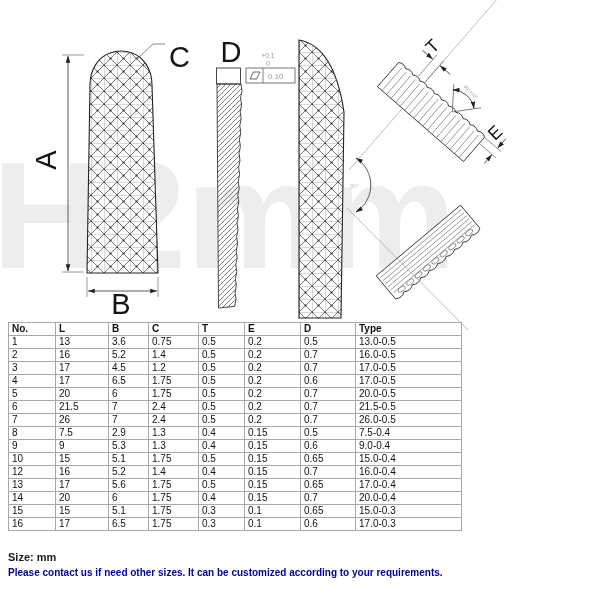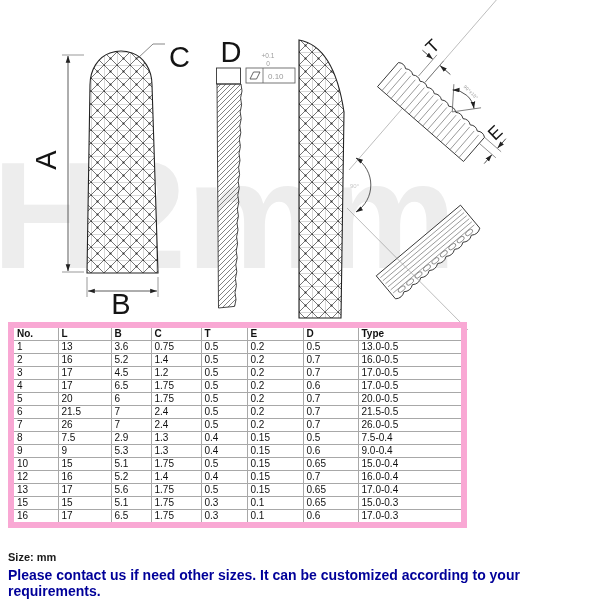--- a/index.html
+++ b/index.html
@@ -18,29 +18,29 @@
   .biglbl{font-size:29px;fill:#141414;}
   .medlbl{font-size:18px;fill:#141414;}
   .tinytol{font-size:6.5px;fill:#9a9a9a;text-anchor:middle;}
   .fcftxt{font-size:8px;fill:#9a9a9a;}
   .faint{font-size:6px;fill:#c9c9c9;}
   .microtext{font-size:4.5px;fill:#9a9a9a;letter-spacing:0.3px;}
   .wm{font-size:152px;font-weight:bold;fill:#ededed;}
   
   table.size-table{
     position:absolute;top:322px;left:8px;border-collapse:collapse;
-    border:6px solid #f9a8d4;font-size:10px;color:#111;table-layout:fixed;
+    border:1px solid #f9a8d4;font-size:10px;color:#111;table-layout:fixed;
   }
   .size-table th,.size-table td{
     border:1px solid #a8a8a8;padding:0 3px;height:12px;line-height:12px;
     text-align:left;font-weight:normal;overflow:hidden;white-space:nowrap;
   }
   .size-table th{font-weight:bold;}
   .size-note{position:absolute;left:8px;top:551px;font-size:11px;font-weight:bold;color:#1a1a1a;text-align:center;}
-  .contact-note{position:absolute;left:8px;top:567px;width:588px;font-size:14px;font-weight:bold;color:#000099;}
+  .contact-note{position:absolute;left:8px;top:567px;width:588px;font-size:10px;font-weight:bold;color:#000099;}
 </style>
 </head>
 <body>
 
 <svg class="drawing" width="600" height="330" viewBox="0 0 600 330">
   <defs>
     <marker id="arr" viewBox="0 0 10 10" refX="9.5" refY="5" markerWidth="9" markerHeight="9" orient="auto-start-reverse">
       <path d="M0,1.8 L10,5 L0,8.2 Z" fill="#222"></path>
     </marker>
     <pattern id="knurl" width="13" height="13" patternUnits="userSpaceOnUse">
@@ -289,20 +289,30 @@
         <td>13</td>
         <td>17</td>
         <td>5.6</td>
         <td>1.75</td>
         <td>0.5</td>
         <td>0.15</td>
         <td>0.65</td>
         <td>17.0-0.4</td>
       </tr>
 
+      <tr>
+        <td>14</td>
+        <td>20</td>
+        <td>6</td>
+        <td>1.75</td>
+        <td>0.4</td>
+        <td>0.15</td>
+        <td>0.7</td>
+        <td>20.0-0.4</td>
+      </tr>
 
       <tr>
         <td>15</td>
         <td>15</td>
         <td>5.1</td>
         <td>1.75</td>
         <td>0.3</td>
         <td>0.1</td>
         <td>0.65</td>
         <td>15.0-0.3</td>

